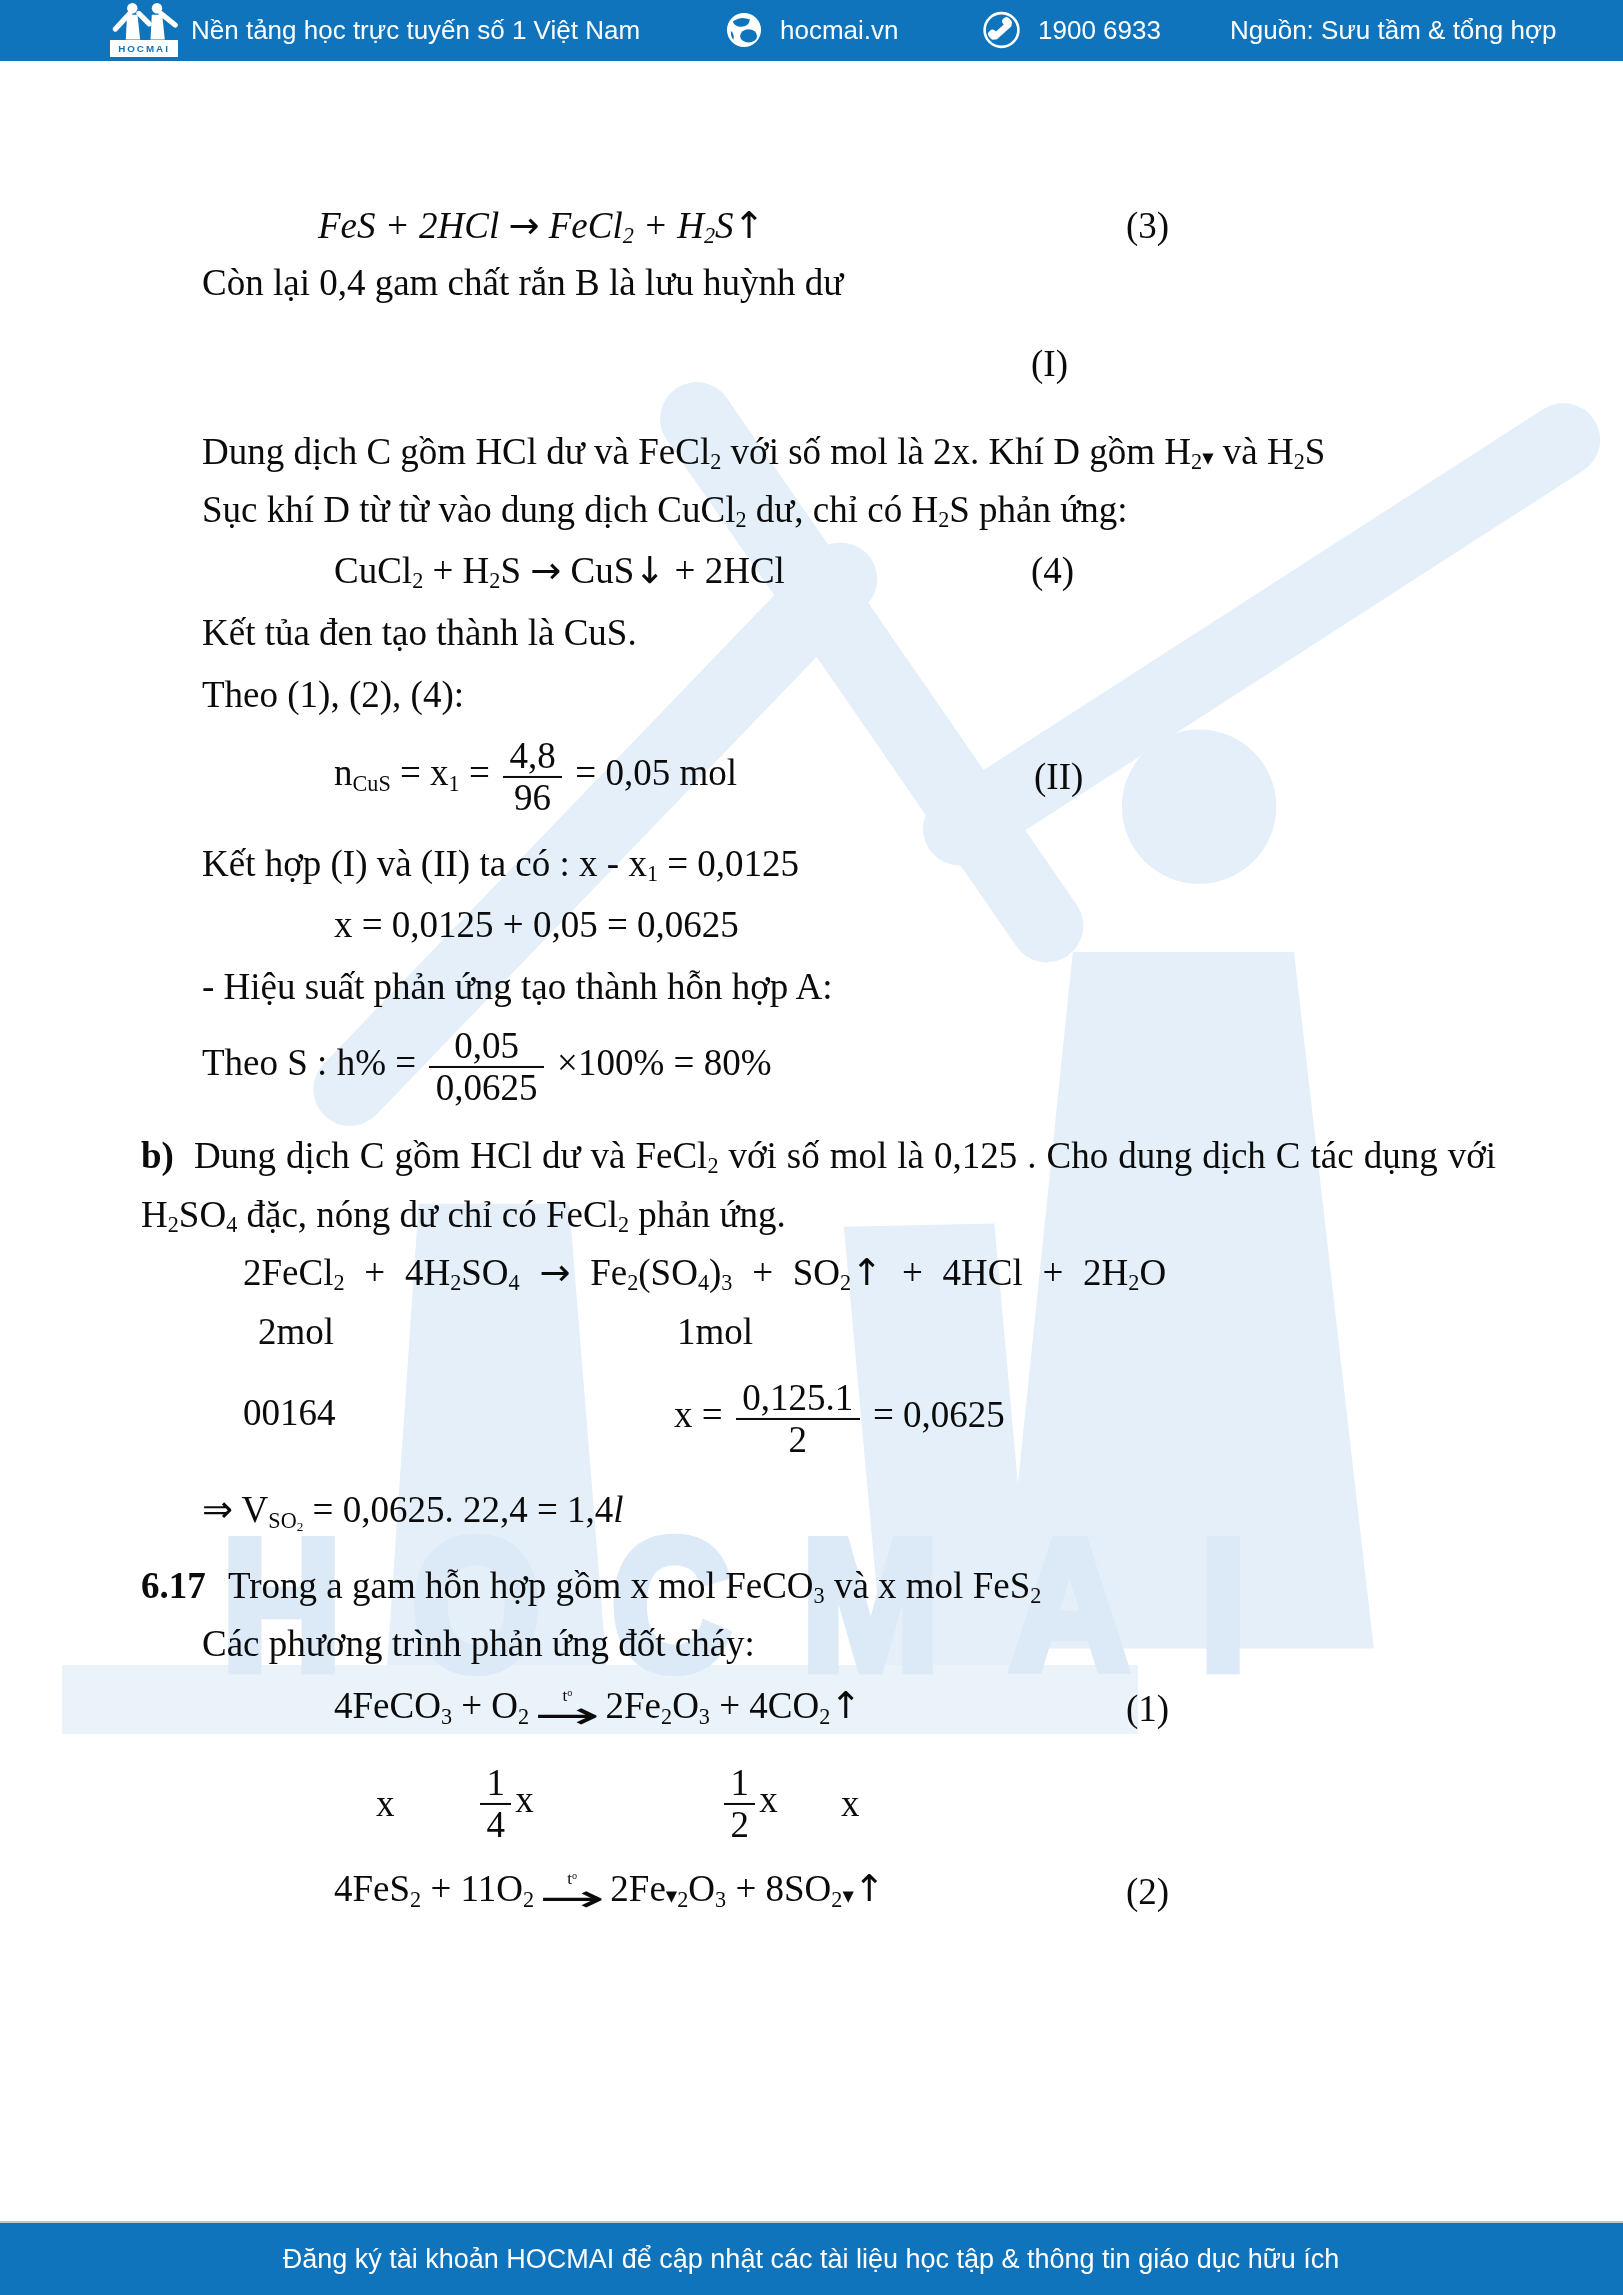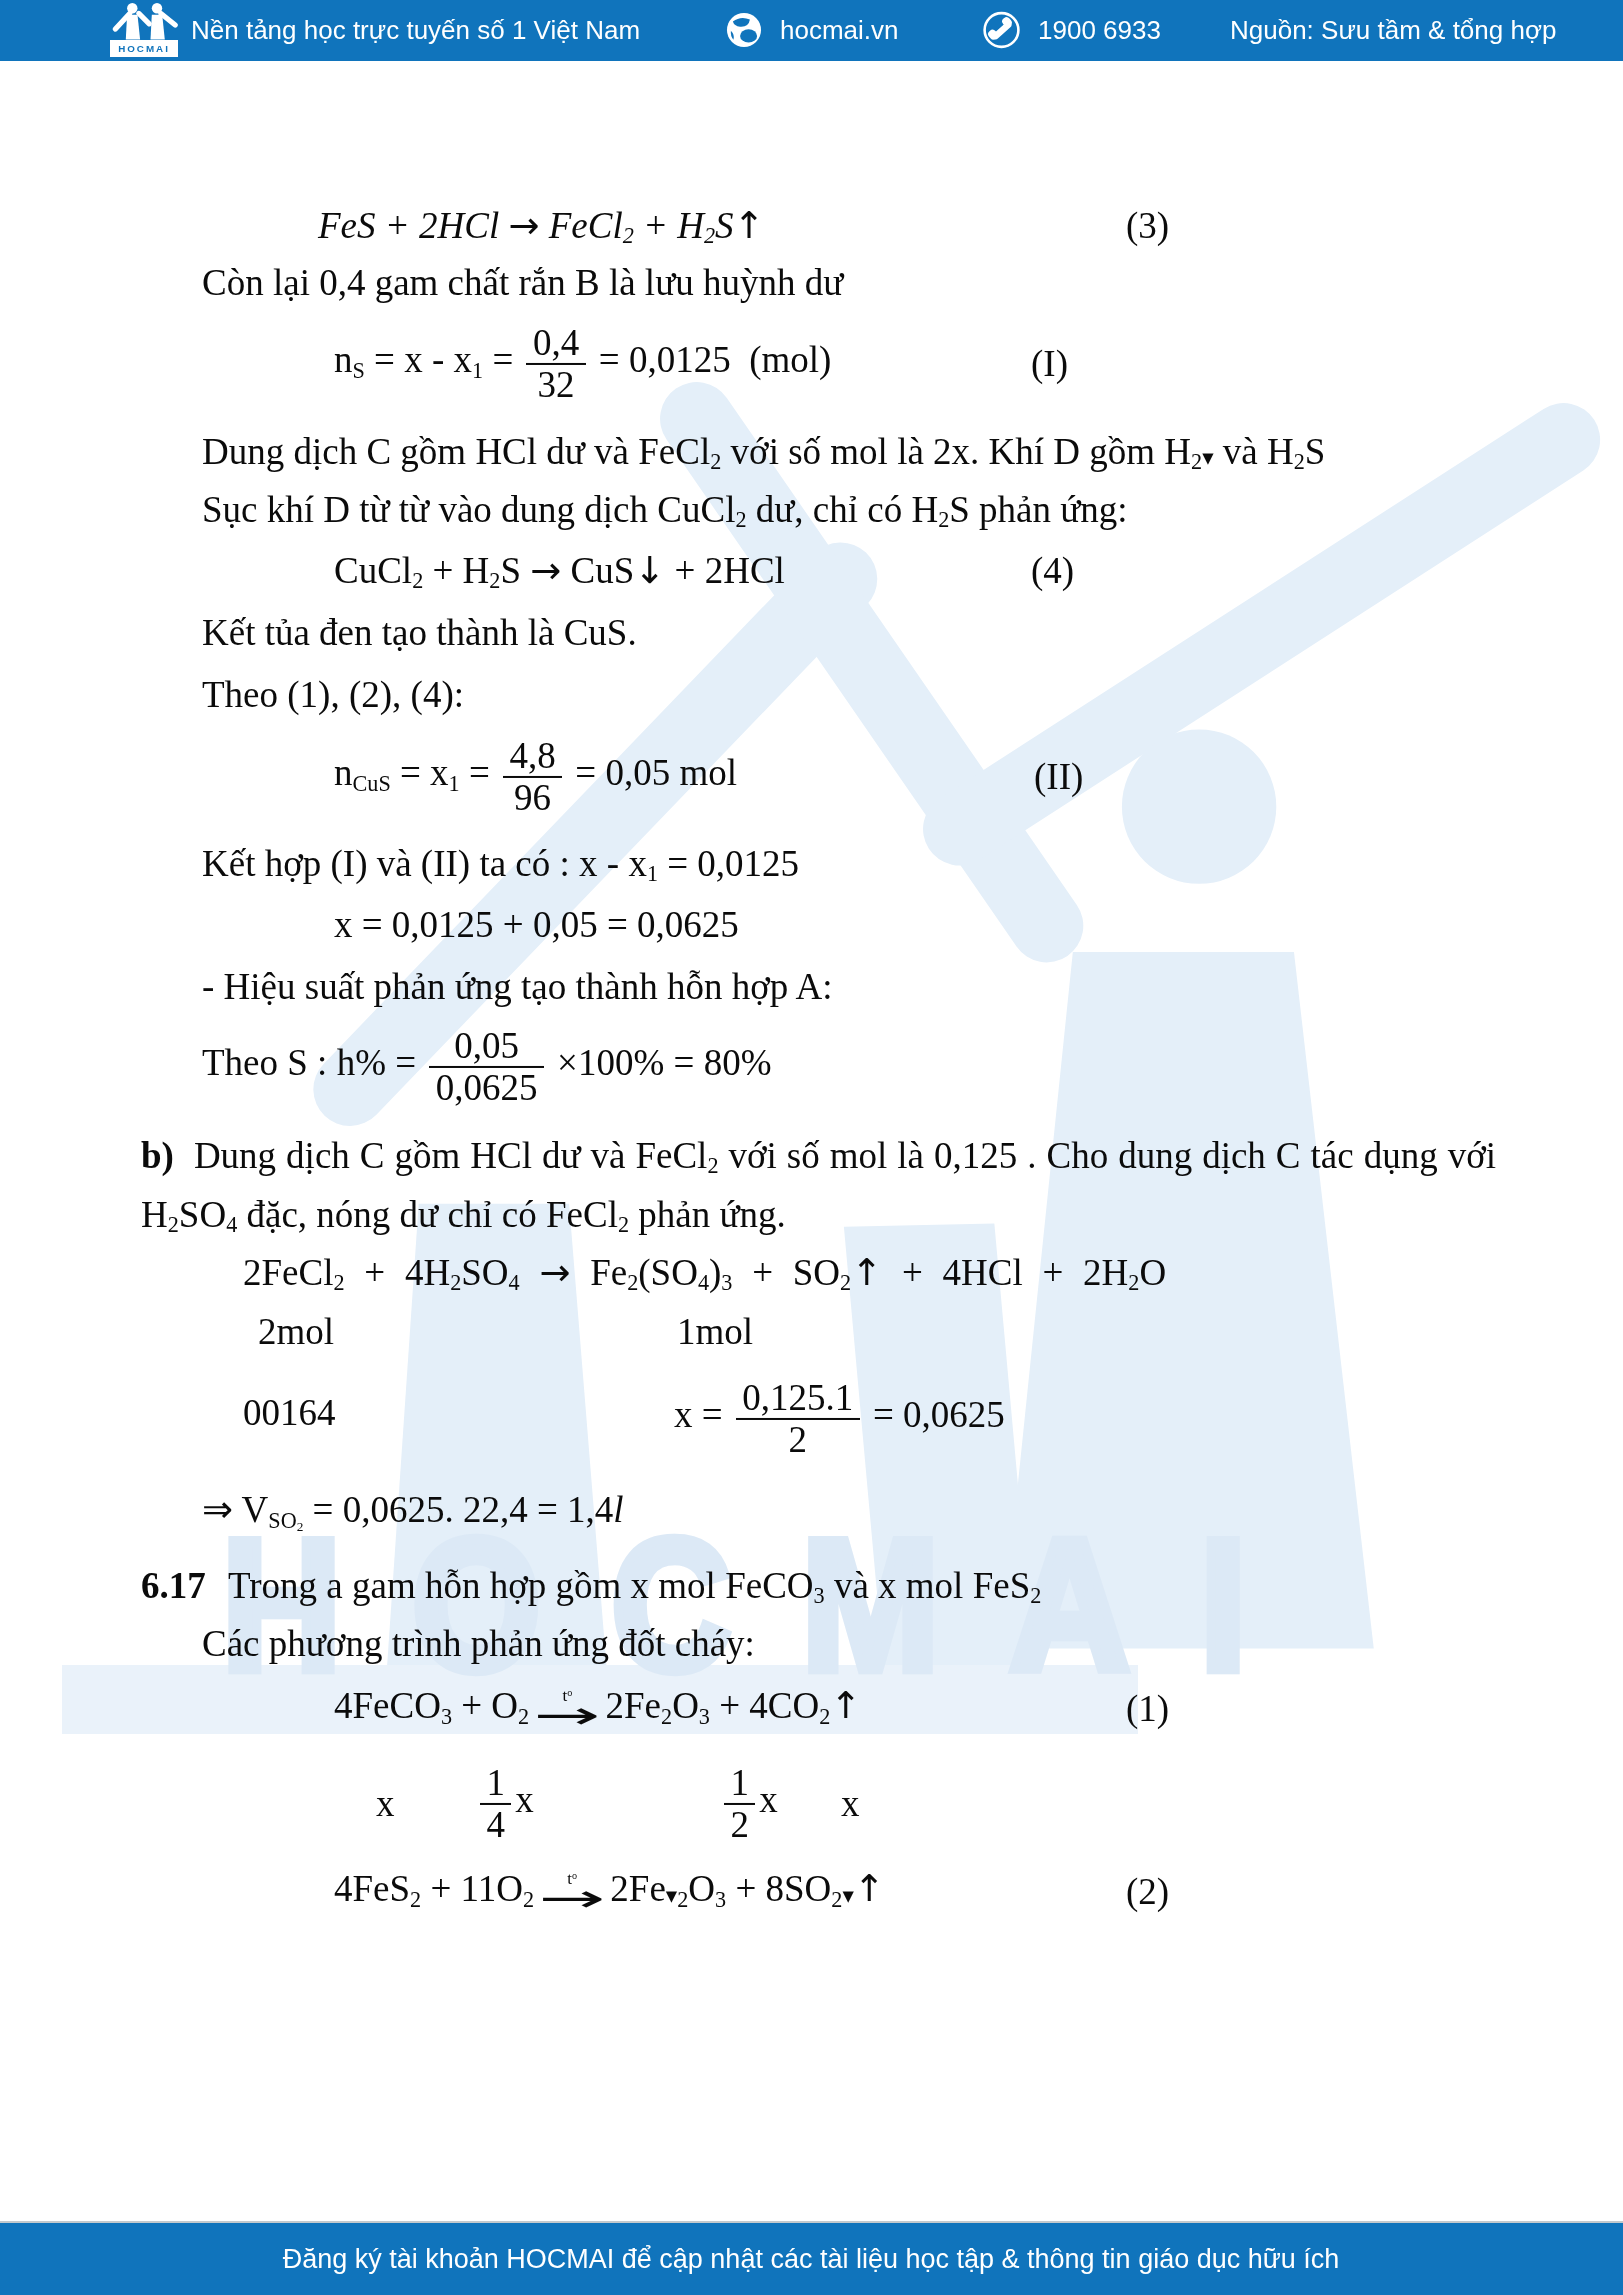--- a/index.html
+++ b/index.html
@@ -100,21 +100,20 @@
     </svg>
     <div class="hdr-txt" style="left:1038px;">1900 6933</div>
     <div class="hdr-txt" style="left:1230px;">Nguồn: Sưu tầm &amp; tổng hợp</div>
   </div>
 
   <div class="ln" style="left:318px;top:226px;font-style:italic;">FeS + 2HCl <span class="ar">→</span> FeCl<sub>2</sub> + H<sub>2</sub>S<span class="ar">↑</span></div>
   <div class="ln" style="left:1126px;top:226px;">(3)</div>
 
   <div class="ln" style="left:202px;top:283px;">Còn lại 0,4 gam chất rắn B là lưu huỳnh  dư</div>
 
-  <div class="ln" style="left:334px;top:364px;">n<sub>S</sub> = x - x<sub>1</sub> = <span class="frac"><span class="num">0,4</span><span class="den">32</span></span> = 0,0125&nbsp;&nbsp;(mol)</div>
   <div class="ln" style="left:1031px;top:364px;">(I)</div>
 
   <div class="ln" style="left:202px;top:452px;">Dung dịch C gồm HCl dư và FeCl<sub>2</sub> với số mol là 2x. Khí D gồm H<sub>2</sub><span class="tri">▼</span> và H<sub>2</sub>S</div>
   <div class="ln" style="left:202px;top:510px;">Sục khí D từ từ vào dung dịch CuCl<sub>2</sub> dư, chỉ có H<sub>2</sub>S phản ứng:</div>
 
   <div class="ln" style="left:334px;top:571px;">CuCl<sub>2</sub> + H<sub>2</sub>S <span class="ar">→</span> CuS<span class="ar">↓</span> + 2HCl</div>
   <div class="ln" style="left:1031px;top:571px;">(4)</div>
 
   <div class="ln" style="left:202px;top:633px;">Kết tủa đen tạo thành là CuS.</div>
   <div class="ln" style="left:202px;top:695px;">Theo (1), (2), (4):</div>

